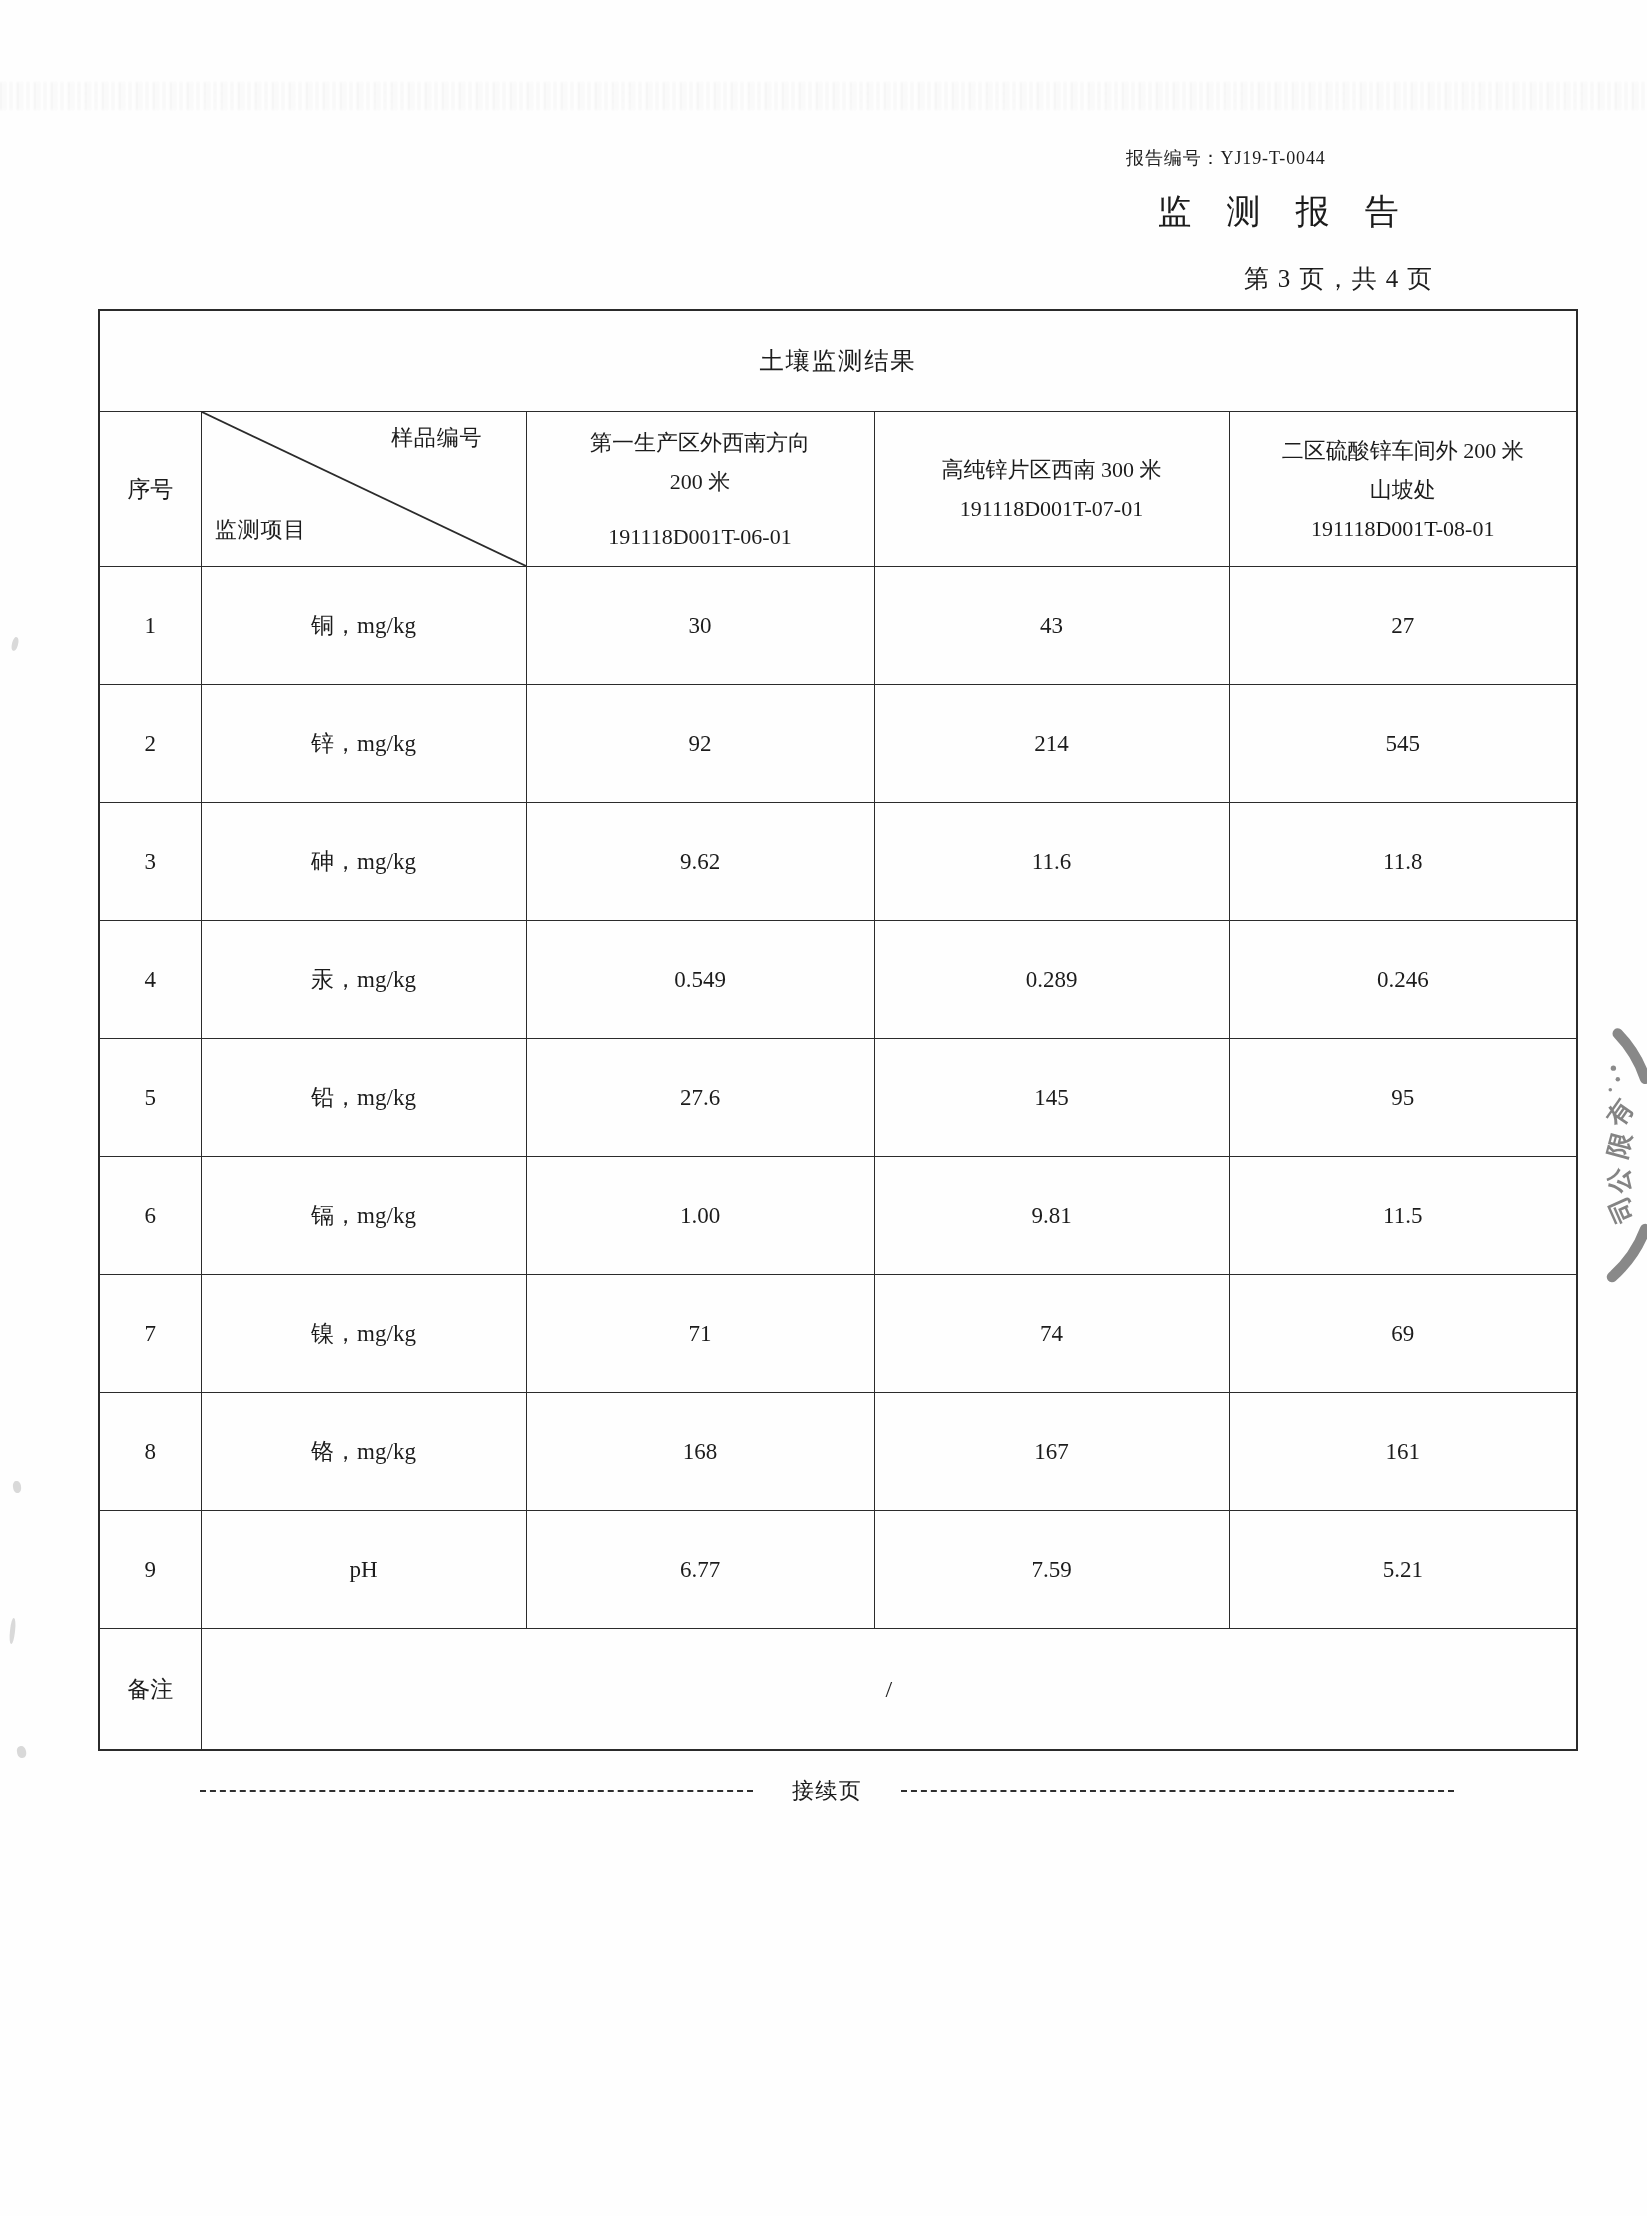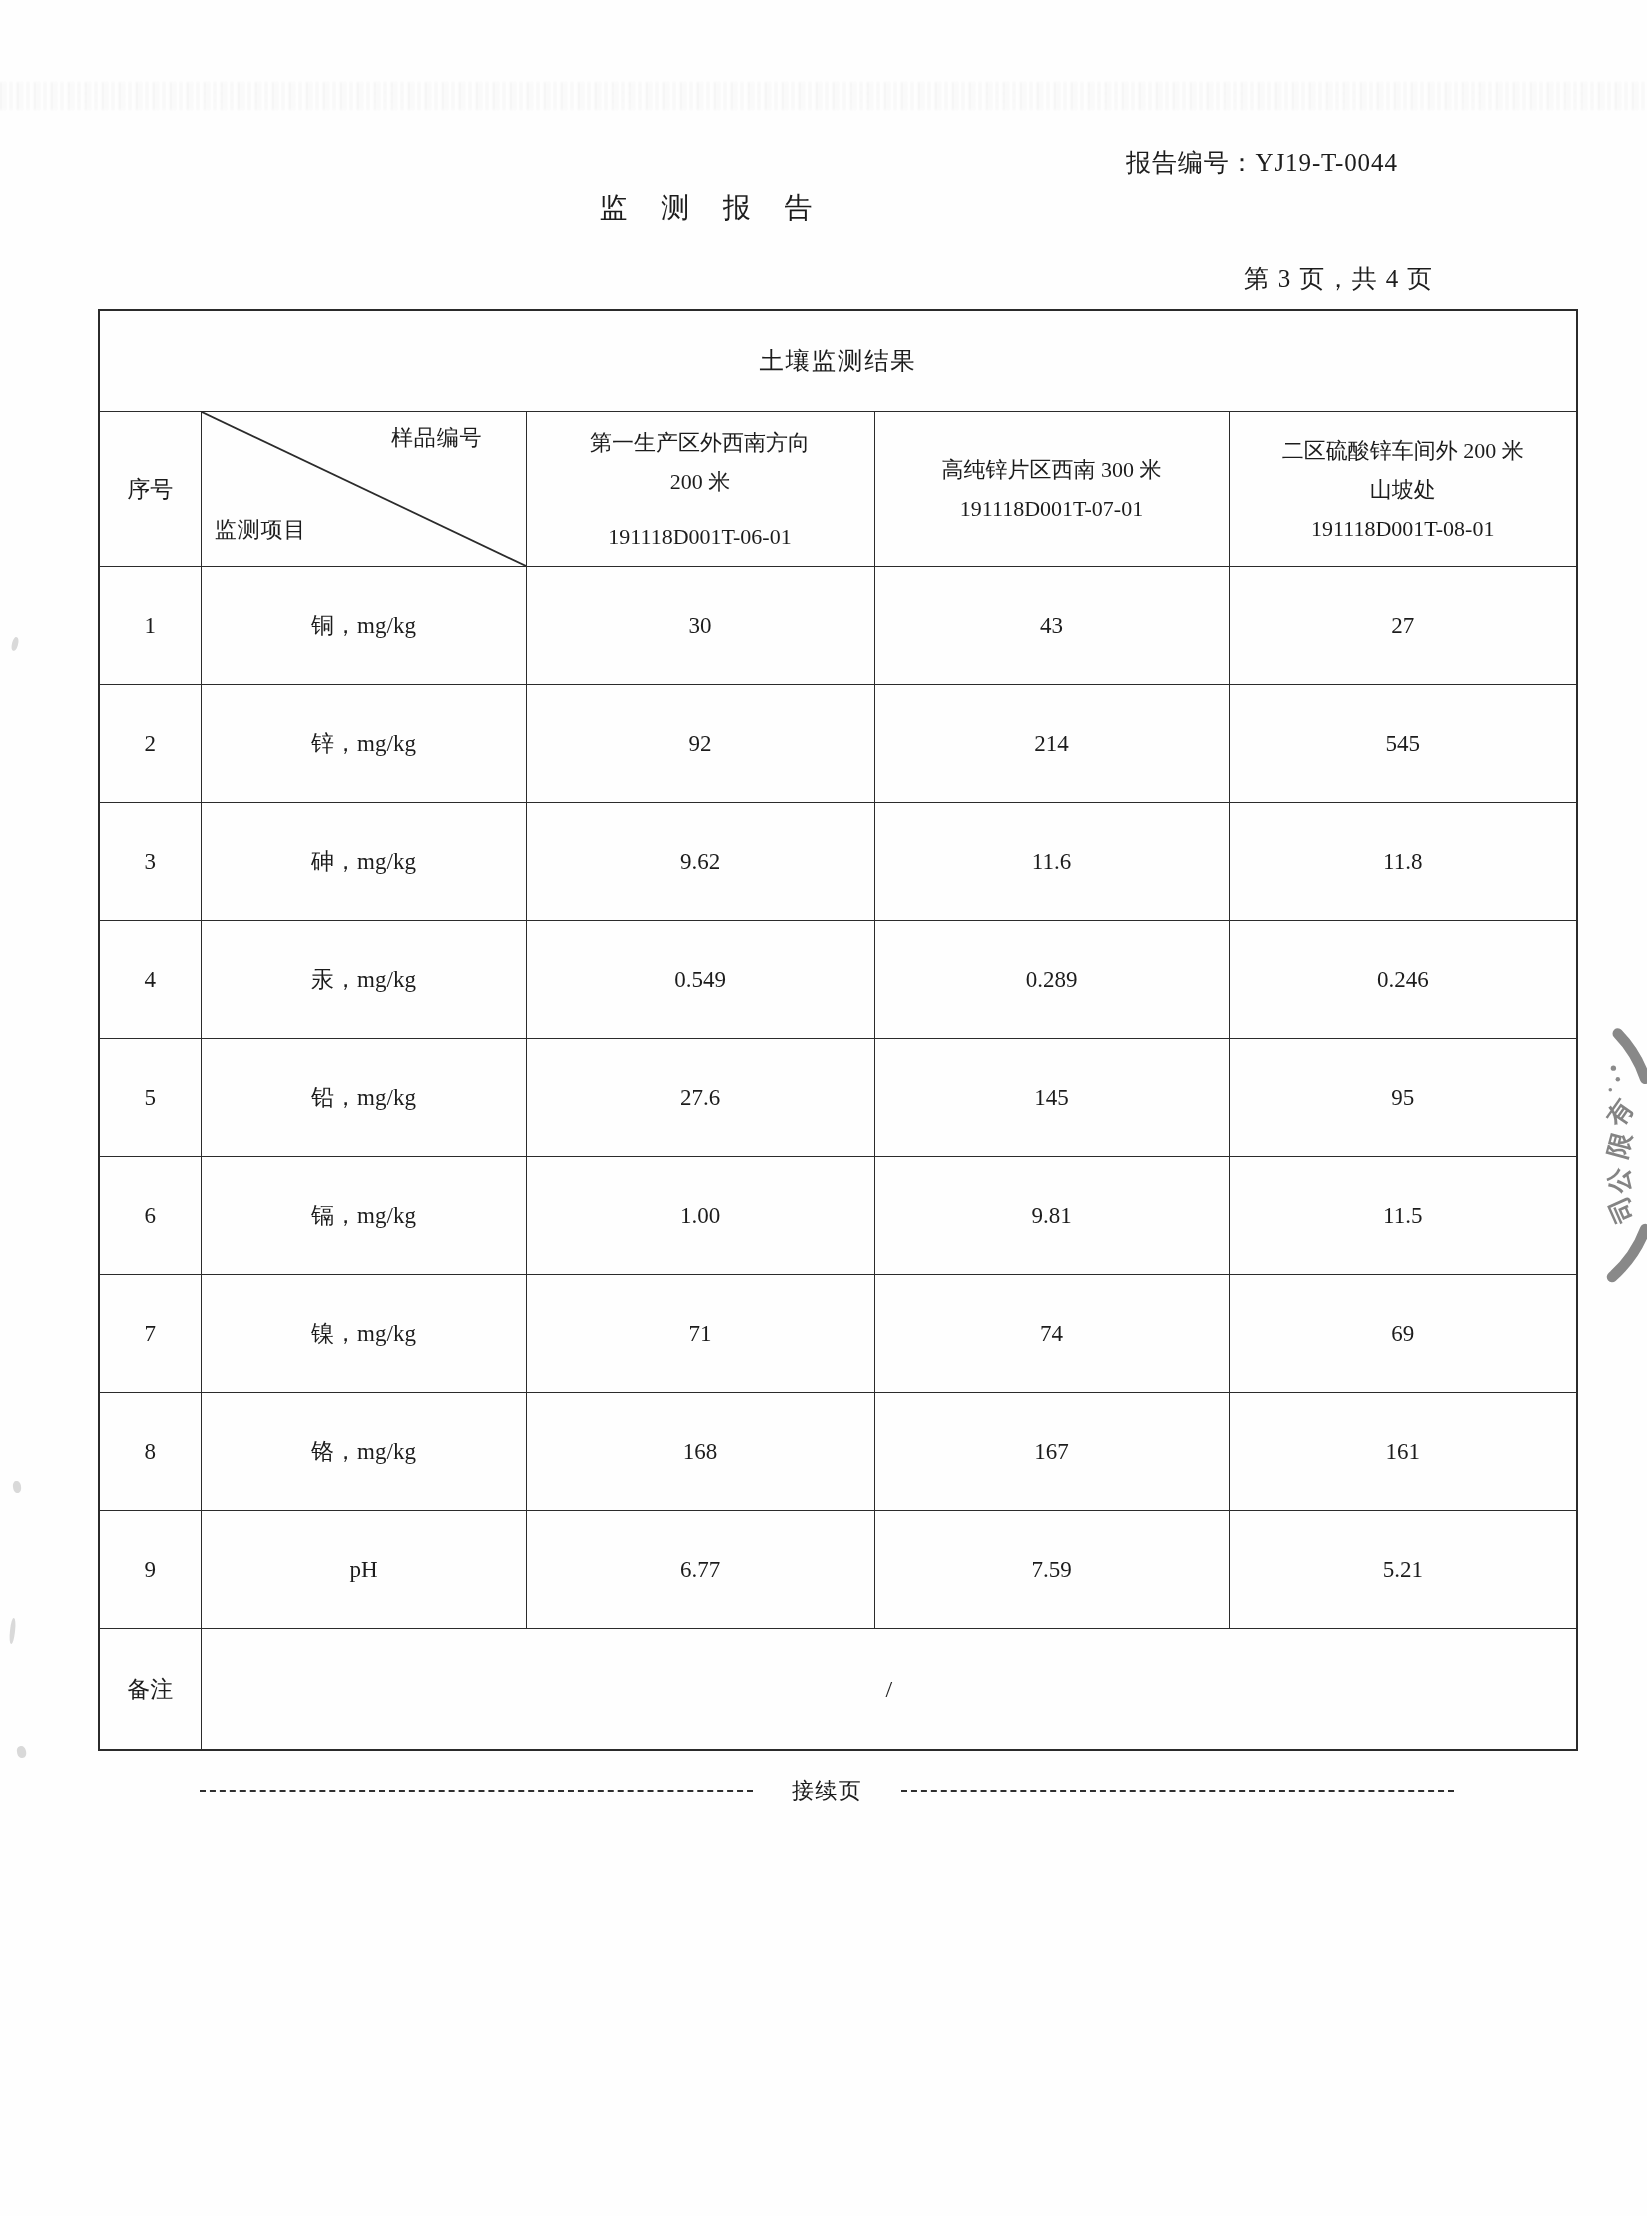--- a/index.html
+++ b/index.html
@@ -23,25 +23,25 @@
       rgba(90,90,90,0.085) 0 1.8px, rgba(0,0,0,0) 1.8px 4.4px,
       rgba(90,90,90,0.05) 4.4px 5.8px, rgba(0,0,0,0) 5.8px 9.8px,
       rgba(90,90,90,0.07) 9.8px 12px, rgba(0,0,0,0) 12px 17px);
     filter:blur(1.3px);
   }
   .bleed-top{top:82px;left:0;width:1647px;height:27.5px;opacity:.85;}
   .speck{position:absolute;background:#b9b9b9;border-radius:45%;opacity:.55;}
 
   .report-no{
     position:absolute;top:146px;left:1126px;
-    font-size:25px;letter-spacing:0.9px;white-space:nowrap;
+    font-size:18px;letter-spacing:0.9px;white-space:nowrap;
   }
   .doc-title{
     position:absolute;top:189px;left:0;width:1412px;
-    text-align:center;font-size:28px;letter-spacing:13.3px;
+    text-align:right;font-size:34px;letter-spacing:13.3px;
     text-indent:13.3px; 
     white-space:nowrap;
   }
   .page-no{
     position:absolute;top:262px;left:1244px;
     font-size:25px;letter-spacing:1.3px;white-space:nowrap;
   }
 
   table.report{
     position:absolute;left:98px;top:309px;

